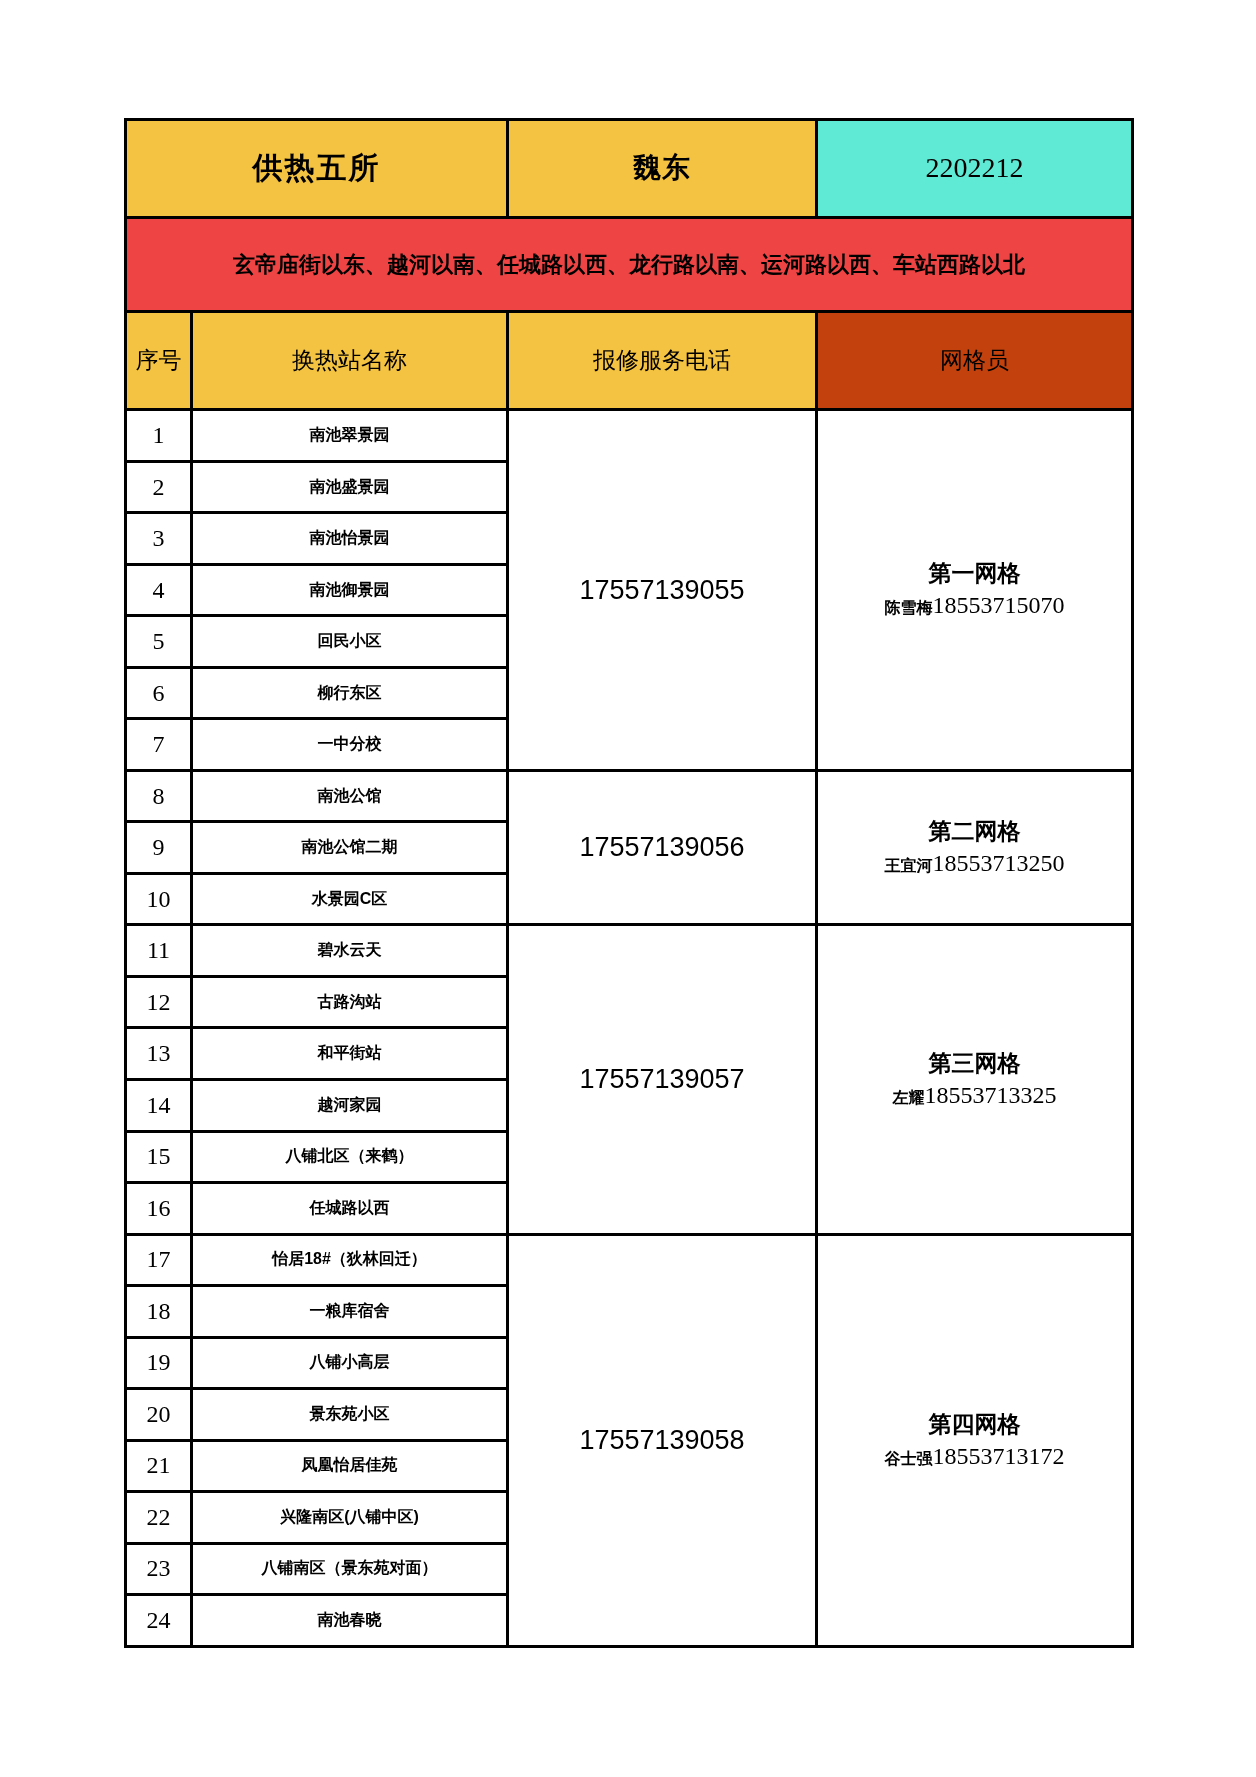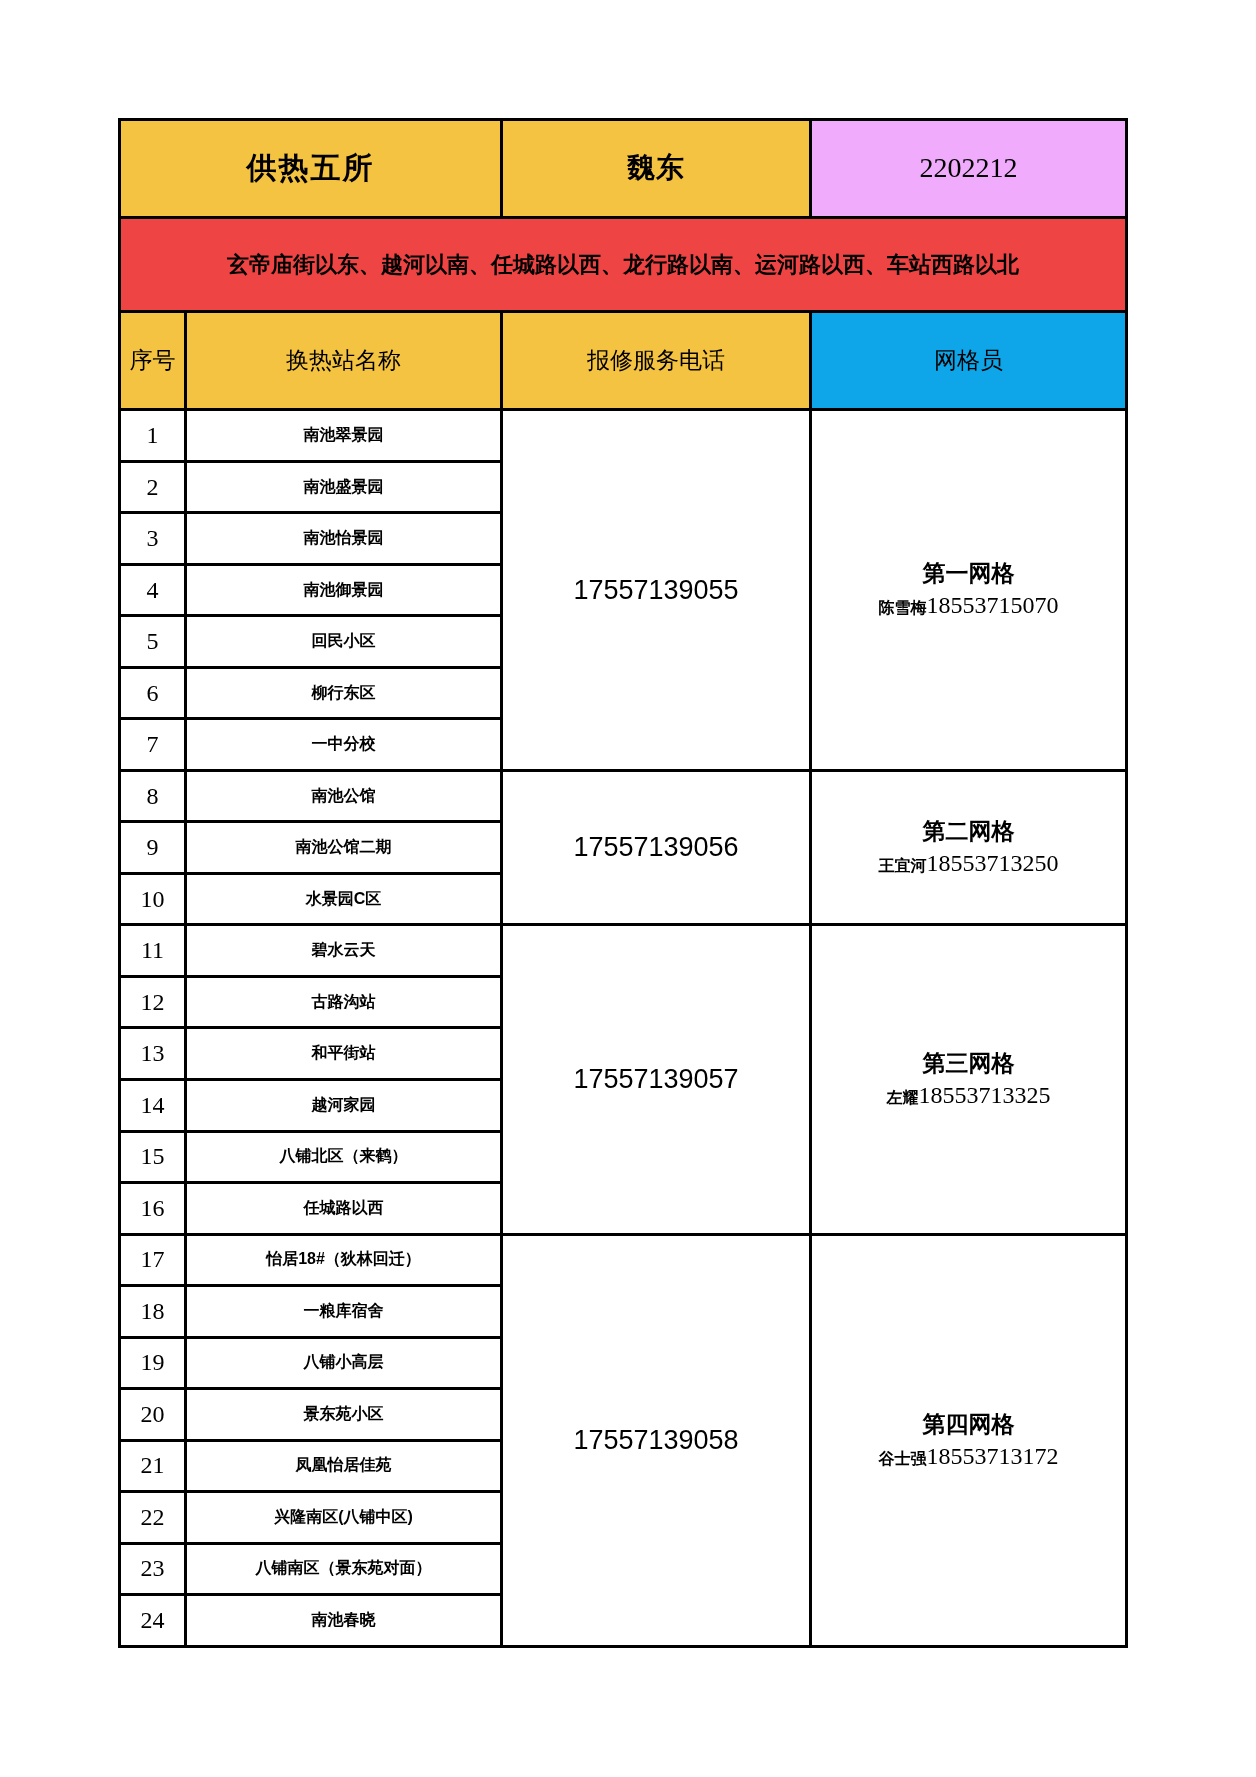--- a/index.html
+++ b/index.html
@@ -6,21 +6,21 @@
   body {
     width: 1256px; height: 1777px;
     background: #ffffff;
     font-family: "Liberation Sans", sans-serif;
     position: relative;
   }
   .page { position: absolute; inset: 0; background: #ffffff; }
 
   table.sheet {
     position: absolute;
-    left: 118px; top: 118px;
+    left: 124px; top: 118px;
     width: 1007px; height: 1530px;
     border-collapse: collapse;
     table-layout: fixed;
   }
   .sheet td {
     border: 3px solid #000000;
     text-align: center;
     vertical-align: middle;
     padding: 0 4px;
     overflow: hidden;
@@ -54,30 +54,30 @@
     <colgroup>
       <col style="width:66px">
       <col style="width:316px">
       <col style="width:309px">
       <col style="width:316px">
     </colgroup>
     <tbody>
       <tr class="hrow1">
         <td colspan="2" class="hdr cell-office" style="background: rgb(245, 195, 66);">供热五所</td>
         <td class="hdr cell-manager" style="background: rgb(245, 195, 66);">魏东</td>
-        <td class="hdr cell-code" style="background: #f0abfc;">2202212</td>
+        <td class="hdr cell-code" style="background: #5eead4;">2202212</td>
       </tr>
       <tr class="hrow2">
         <td colspan="4" class="hdr cell-district" style="background: #ef4444;">玄帝庙街以东、越河以南、任城路以西、龙行路以南、运河路以西、车站西路以北</td>
       </tr>
       <tr class="hrow3">
         <td class="hdr col-header" style="background: rgb(245, 195, 66);">序号</td>
         <td class="hdr col-header" style="background: rgb(245, 195, 66);">换热站名称</td>
         <td class="hdr col-header" style="background: rgb(245, 195, 66);">报修服务电话</td>
-        <td class="hdr col-header" style="background: #0ea5e9;">网格员</td>
+        <td class="hdr col-header" style="background: #c2410c;">网格员</td>
       </tr>
     </tbody>
     <tbody>
         <tr>
           <td class="no-cell">1</td>
           <td class="station-cell">南池翠景园</td>
           <td class="phone-cell" rowspan="7">17557139055</td>
           <td class="grid-cell" rowspan="7">
             <div class="grid-title">第一网格</div>
             <div><span class="grid-name">陈雪梅</span><span class="grid-phone">18553715070</span></div>

